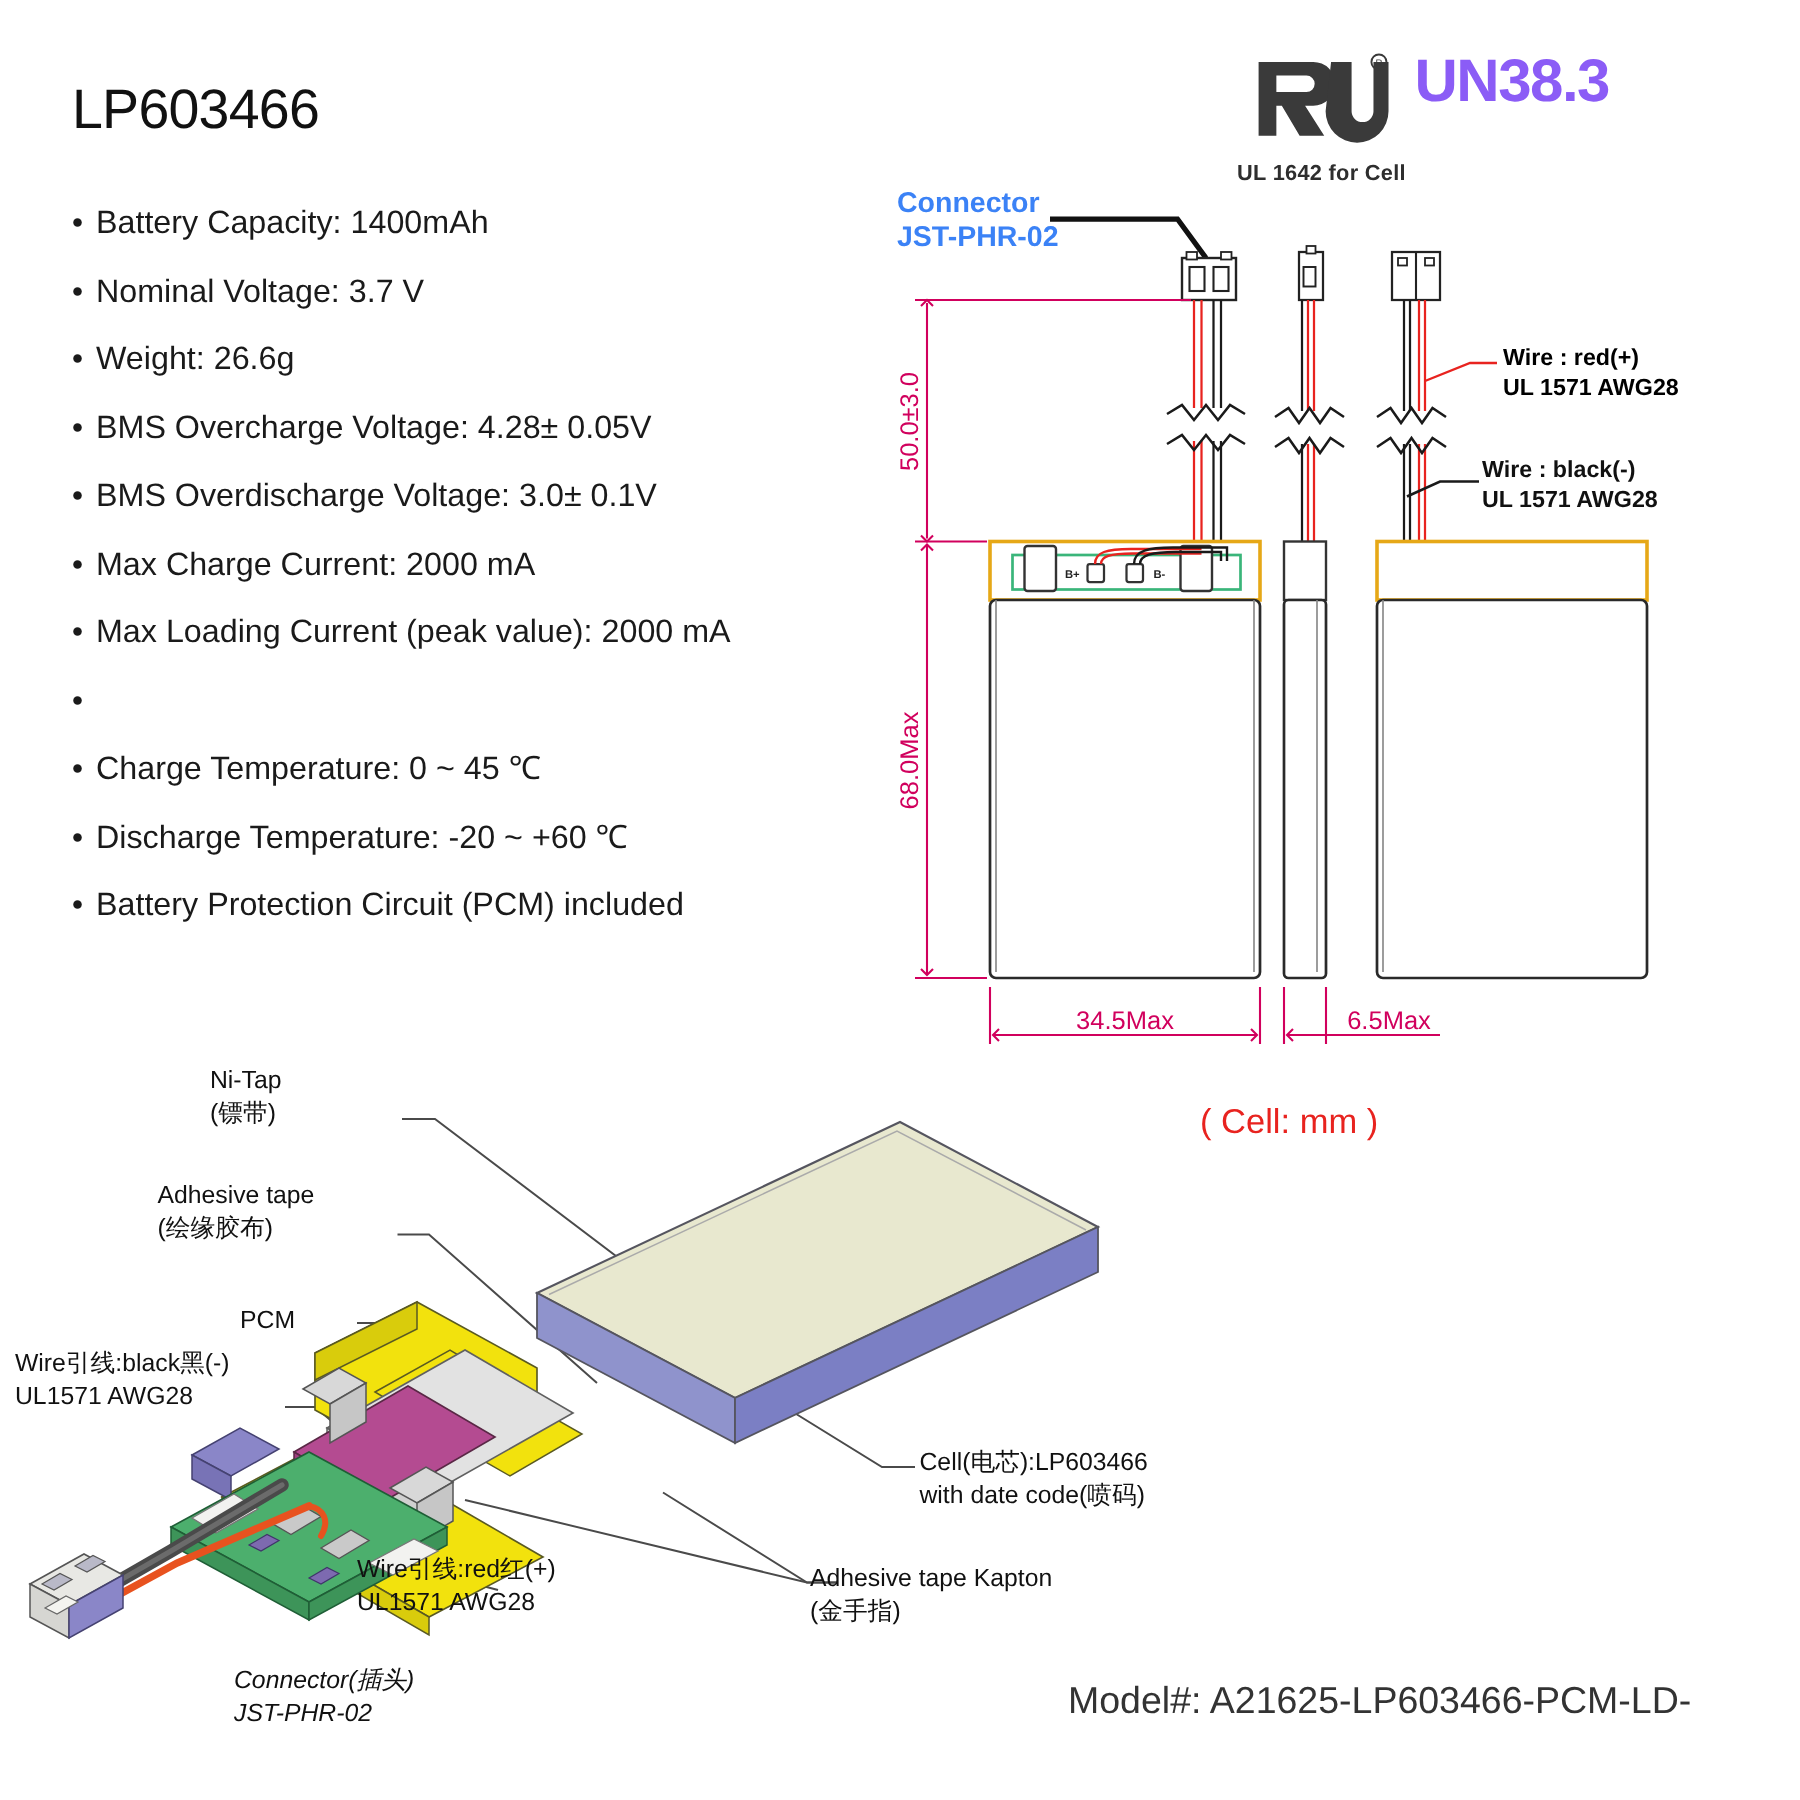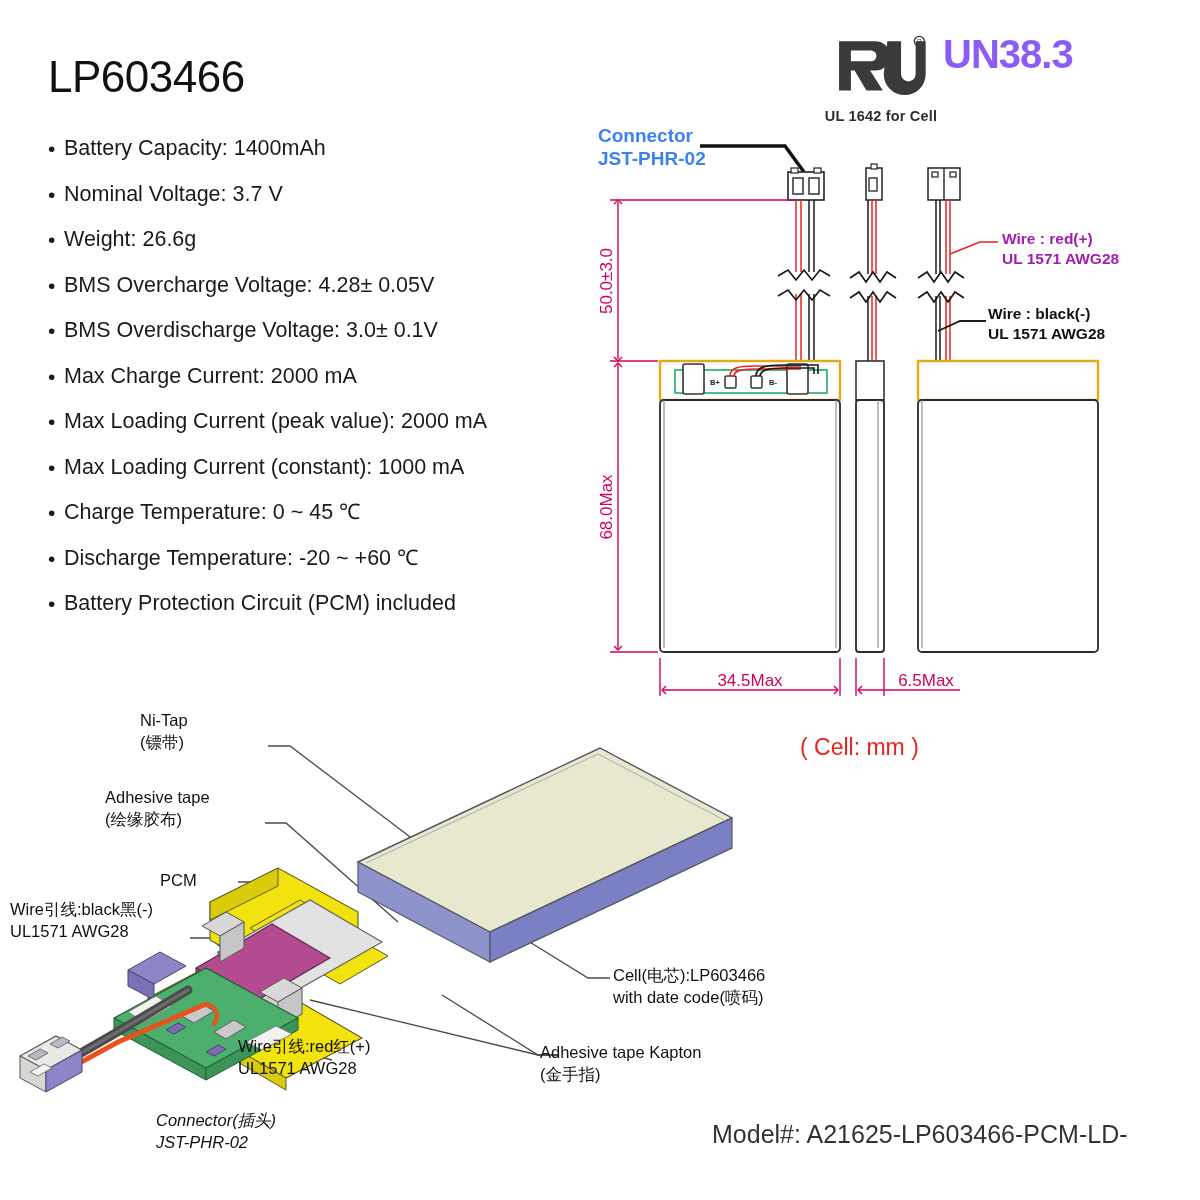--- a/index.html
+++ b/index.html
@@ -11,21 +11,21 @@
     position: relative;
     font-family: "Liberation Sans", sans-serif;
     color: #1a1a1a;
     overflow: hidden;
   }
   #root { position: absolute; inset: 0; }
 
   
   .title {
     position: absolute; left: 48px; top: 52px;
-    font-size: 44px; font-weight: 400; letter-spacing: -0.5px;
+    font-size: 37px; font-weight: 400; letter-spacing: -0.5px;
     color: #111;
     text-align: center;
   }
 
   
   .specs {
     position: absolute; left: 48px; top: 138px;
     width: 540px;
   }
   .spec-row {
@@ -69,21 +69,21 @@
   .tech-wrap svg { display: block; }
 
   .conn-label {
     position: absolute; left: 10px; top: 0px;
     font-size: 19px; font-weight: bold; line-height: 1.22;
     color: #3b82f6; white-space: nowrap;
   }
   .wire-red-label {
     position: absolute; left: 414px; top: 105px;
     font-size: 15.5px; font-weight: bold; line-height: 1.3;
-    color: #a21caf; white-space: nowrap;
+    color: #000000; white-space: nowrap;
   }
   .wire-black-label {
     position: absolute; left: 400px; top: 180px;
     font-size: 15.5px; font-weight: bold; line-height: 1.3;
     color: #111; white-space: nowrap;
   }
   .unit-label {
     position: absolute; left: 212px; top: 610px;
     font-size: 23px; color: #e8231f; white-space: nowrap;
   }
@@ -152,21 +152,20 @@
     <div class="spec-row">
       <span class="spec-bullet">•</span>
       <span class="spec-text">Max Charge Current: 2000 mA</span>
     </div>
     <div class="spec-row">
       <span class="spec-bullet">•</span>
       <span class="spec-text">Max Loading Current (peak value): 2000 mA</span>
     </div>
     <div class="spec-row">
       <span class="spec-bullet">•</span>
-      <span class="spec-text">Max Loading Current (constant): 1000 mA</span>
     </div>
     <div class="spec-row">
       <span class="spec-bullet">•</span>
       <span class="spec-text">Charge Temperature: 0 ~ 45 ℃</span>
     </div>
     <div class="spec-row">
       <span class="spec-bullet">•</span>
       <span class="spec-text">Discharge Temperature: -20 ~ +60 ℃</span>
     </div>
     <div class="spec-row">

